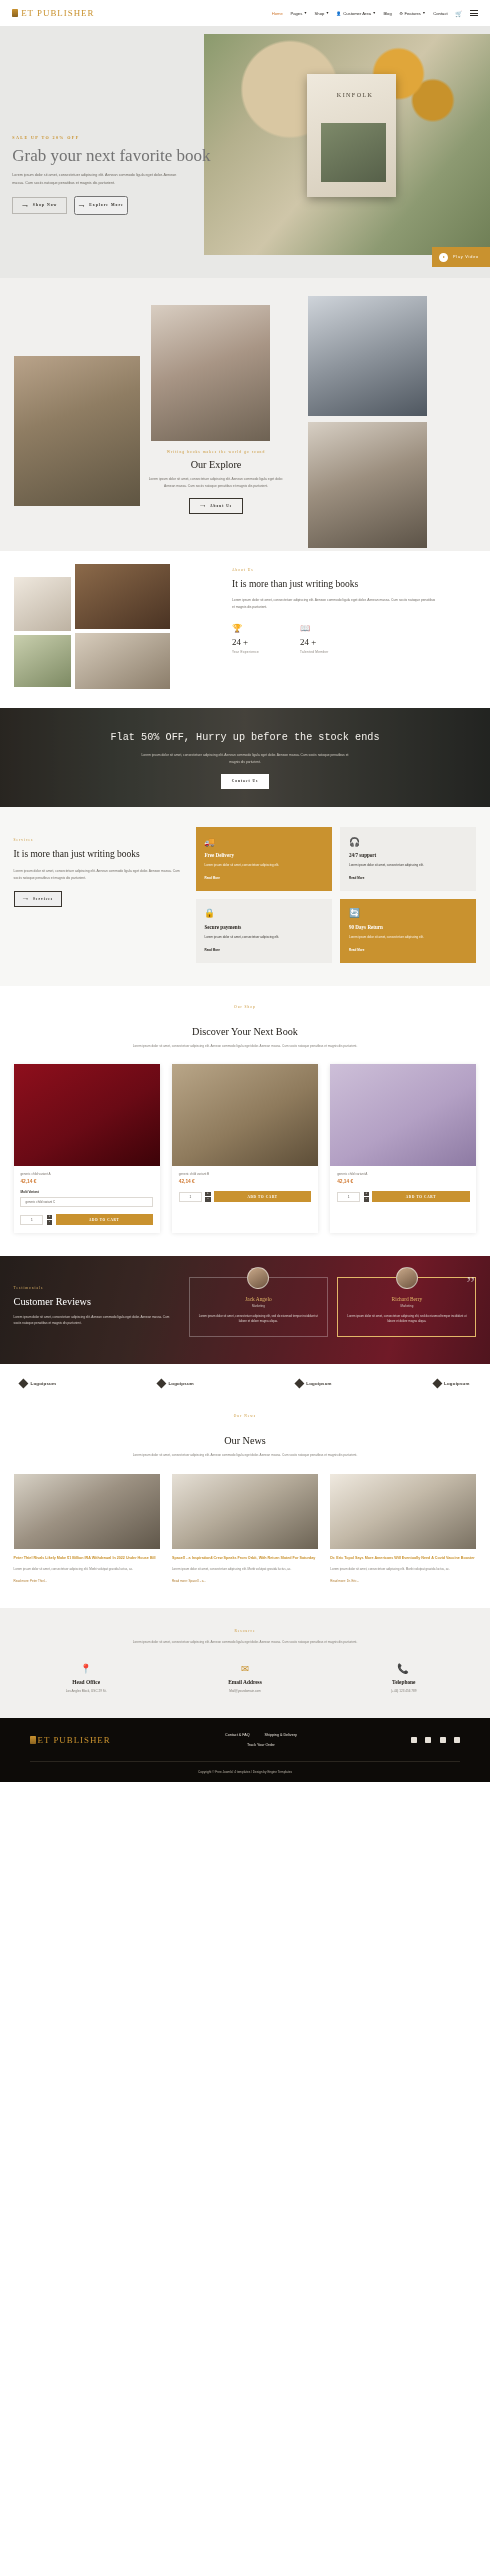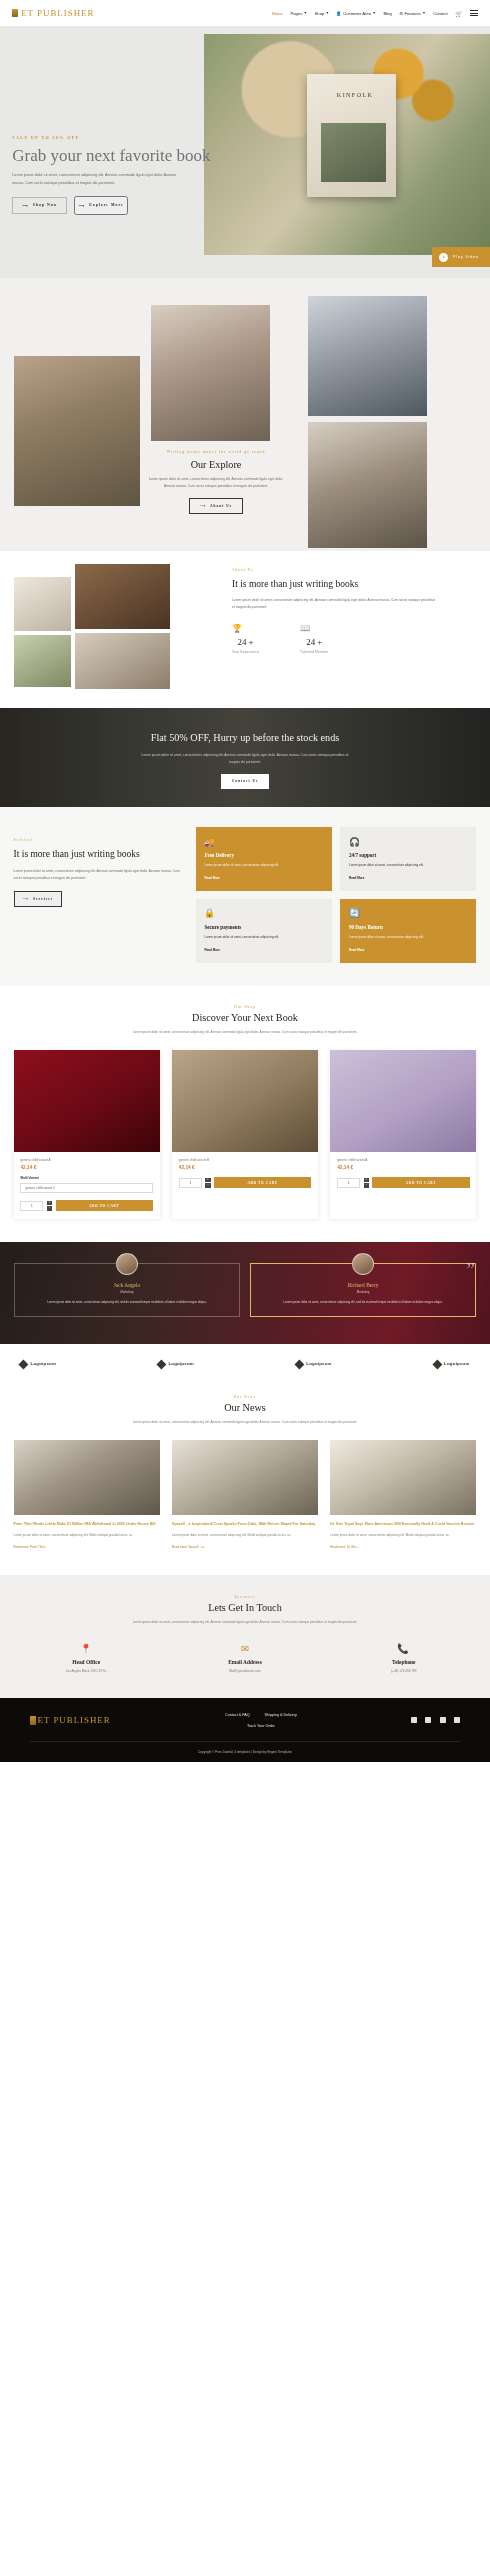--- a/index.html
+++ b/index.html
@@ -106,29 +106,29 @@
   .ai1 { left: 0; top: 12.3px; width: 57px; height: 54px; background: linear-gradient(150deg,#efe8de,#bdb2a2); }
   .ai2 { left: 61px; top: 0; width: 95px; height: 65px; background: linear-gradient(150deg,#8c6a4a,#4a3323); }
   .ai3 { left: 0; top: 71px; width: 57px; height: 52px; background: linear-gradient(150deg,#c9cfae,#7d8a63); }
   .ai4 { left: 61px; top: 69px; width: 95px; height: 56px; background: linear-gradient(150deg,#d8cdbd,#8b7d6a); }
   .about-right { position: absolute; left: 232px; top: 17.7px; width: 225px; }
   .about-kicker { font-family:"Liberation Serif",serif; font-size: 3.5px; letter-spacing: 1px; color: #c9922f; }
   .about-h2 { font-family: "Liberation Serif", serif; font-size: 9.5px; line-height: 1.35; color: #26221d; margin-top: 5.4px; font-weight:400; }
   .about-p { font-size: 3.3px; line-height: 2.0; color: #736e67; margin-top: 6.8px; width: 204px; }
   .stats { display: flex; gap: 41px; margin-top: 12.3px; }
   .stat-ic { font-size: 8.2px; color: #c9922f; }
-  .stat-num { font-family: "Liberation Serif", serif; font-size: 8.9px; color: #26221d; margin-top: 4.1px; text-align: center; }
+  .stat-num { font-family: "Liberation Serif", serif; font-size: 8.9px; color: #26221d; margin-top: 4.1px; }
   .stat-lbl { font-size: 3.1px; color: #8b857d; margin-top: 2.7px; letter-spacing: 0.3px; }
 
   
   .promo { position: relative; height: 99px; overflow: hidden;
     background: linear-gradient(90deg,#3a362f 0%,#50554c 25%,#6d6a60 50%,#4a4d46 75%,#2f3330 100%); }
   .promo:before { content:""; position:absolute; inset:0; background:rgba(20,18,15,.45); }
   .promo-inner { position: relative; z-index: 2; text-align: center; padding-top: 23px; }
-  .promo-h2 { font-family: Liberation Serif, serif; font-size: 10.2px; color: #f4f1ec; font-weight:400; line-height:1.45; }
+  .promo-h2 { font-family: Liberation Mono, monospace; font-size: 10.2px; color: #f4f1ec; font-weight:400; line-height:1.45; }
   .promo-p { font-size: 3.3px; line-height: 1.95; color: #cfcac1; margin: 6.8px auto 0; width: 211px; }
   .promo-btn { margin: 8.9px auto 0; background: #fff; color: #26221d; padding: 5.4px 11px; font-size: 3.5px; letter-spacing: 1px; font-weight: 700; display: inline-block; cursor: pointer; font-family:"Liberation Serif",serif;}
 
   
   .services { background: #f7f7f5; padding: 20.4px 13.6px 23px; display: flex; gap: 15px; }
   .svc-left { width: 167px; padding-top: 11px; }
   .svc-kicker { font-family:"Liberation Serif",serif; font-size: 3.5px; letter-spacing: 1px; color: #c9922f; }
   .svc-h2 { font-family: "Liberation Serif", serif; font-size: 9.5px; line-height: 1.4; color: #26221d; margin-top: 6.1px; font-weight:400; }
   .svc-p { font-size: 3.3px; line-height: 2.0; color: #736e67; margin-top: 6.8px; }
   .svc-btn { margin-top: 9.5px; border: 0.7px solid #3a352e; padding: 4.8px 8.2px; font-size: 3.5px; letter-spacing: 1px; color: #26221d; display: inline-flex; gap:4.1px; align-items:center; font-weight:700; cursor:pointer; font-family:"Liberation Serif",serif;}
@@ -138,21 +138,21 @@
   .svc-card.grey { background: #eeedea; color: #26221d; }
   .svc-ic { font-size: 8.9px; margin-bottom: 5.4px; display:block; }
   .svc-t { font-family: "Liberation Serif", serif; font-size: 5.1px; font-weight: 700; }
   .svc-d { font-size: 3px; line-height: 1.95; margin-top: 4.8px; opacity: .9; }
   .svc-more { font-size: 3px; font-weight: 700; margin-top: 6.1px; display: inline-block; cursor: pointer; }
 
   
   .products { background: #fff; padding: 19px 13.6px 23px; }
   .sec-head { text-align: center; }
   .sec-kicker { font-family:"Liberation Serif",serif; font-size: 3.5px; letter-spacing: 1px; color: #c9922f; }
-  .sec-h2 { font-family: "Liberation Serif", serif; font-size: 10.2px; color: #26221d; margin-top: 3px; font-weight:400; }
+  .sec-h2 { font-family: "Liberation Serif", serif; font-size: 10.2px; color: #26221d; margin-top: 17px; font-weight:400; }
   .sec-p { font-size: 3.1px; line-height: 2.0; color: #85807a; margin: 6.1px auto 0; width: 266px; }
   .prod-grid { display: grid; grid-template-columns: repeat(3,1fr); gap: 12.3px; margin-top: 15px; }
   .prod-card { background: #fff; box-shadow: 0 0.7px 4.8px rgba(0,0,0,.11); }
   .prod-img { height: 102px; }
   .p1 { background: linear-gradient(150deg,#8e0f1c 0%,#6a0a15 55%,#3c0308 100%); }
   .p2 { background: linear-gradient(150deg,#b9a688 0%,#8e7a5c 55%,#5d4e38 100%); }
   .p3 { background: linear-gradient(150deg,#cdbfd8 0%,#b3a0c4 55%,#8d7aa3 100%); }
   .prod-body { padding: 6.1px 6.8px 8.2px; }
   .prod-name { font-size: 3.1px; color: #7d7770; }
   .prod-price { font-size: 4.8px; color: #d07a33; font-weight: 700; margin-top: 3.4px; }
@@ -441,20 +441,25 @@
          <div class="atc">ADD TO CART</div>
        </div>
      </div>
    </div>
       </div>
   </div>
 
   <div class="reviews">
     <div class="quote">”</div>
     <div class="rev-inner">
+      <div class="rev-left">
+        <div class="rev-kicker">Testimonials</div>
+        <h2 class="rev-h2">Customer Reviews</h2>
+        <p class="rev-p">Lorem ipsum dolor sit amet, consectetuer adipiscing elit. Aenean commodo ligula eget dolor. Aenean massa. Cum sociis natoque penatibus et magnis dis parturient.</p>
+      </div>
       <div class="rev-cards" id="rev-root">
           <div class="rev-card ">
      <div class="rev-av"></div>
      <div class="rev-name">Jack Angelo</div>
      <div class="rev-role">Marketing</div>
      <div class="rev-txt">Lorem ipsum dolor sit amet, consectetuer adipiscing elit, sed do eiusmod tempor incididunt ut labore et dolore magna aliqua.</div>
    </div>
           <div class="rev-card active">
      <div class="rev-av"></div>
      <div class="rev-name">Richard Berry</div>
@@ -507,21 +512,20 @@
      <div class="news-img n3"></div>
      <div class="news-t">Dr. Eric Topol Says More Americans Will Eventually Need A Covid Vaccine Booster</div>
      <div class="news-d">Lorem ipsum dolor sit amet, consectetuer adipiscing elit. Morbi volutpat gravida luctus, ac.</div>
      <span class="news-more">Read more: Dr. Eric...</span>
    </div>
       </div>
   </div>
 
   <div class="contact">
     <div class="sec-kicker">Resource</div>
-    <h2 class="sec-h2">Lets Get In Touch</h2>
     <p class="sec-p">Lorem ipsum dolor sit amet, consectetuer adipiscing elit. Aenean commodo ligula eget dolor. Aenean massa. Cum sociis natoque penatibus et magnis dis parturient.</p>
     <div class="contact-grid" id="contact-root">
         <div>
      <div class="c-ic">📍</div>
      <div class="c-t">Head Office</div>
      <div class="c-v">Los Angles Block, USC 29 St.</div>
    </div>
         <div>
      <div class="c-ic">✉</div>
      <div class="c-t">Email Address</div>

